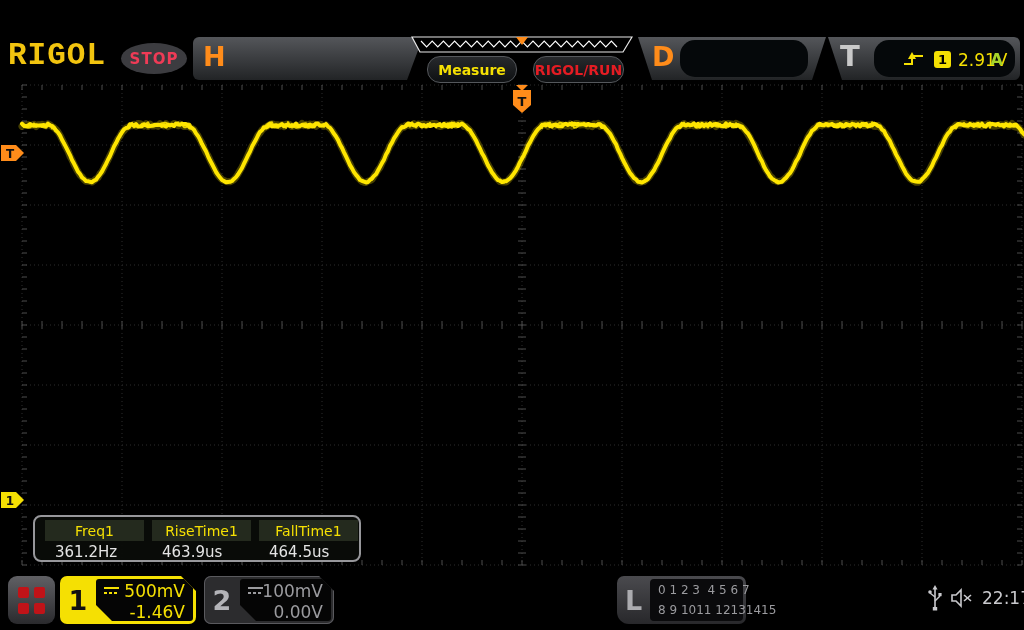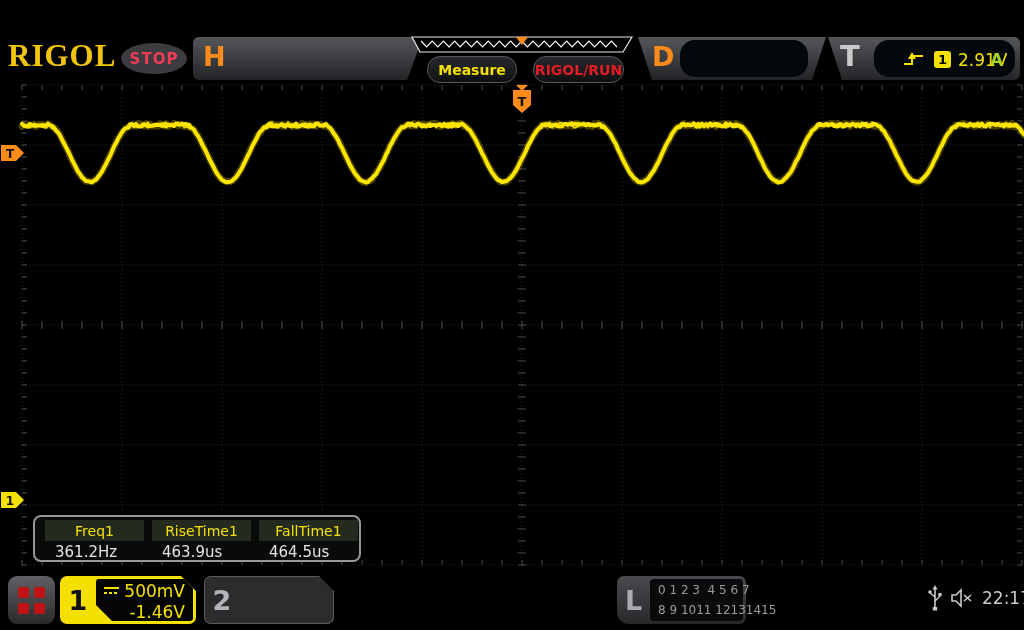--- a/index.html
+++ b/index.html
@@ -3,21 +3,21 @@
 <meta charset="utf-8">
 <style>
   html,body{margin:0;padding:0;background:#000;width:1024px;height:630px;overflow:hidden;
     font-family:"DejaVu Sans","Liberation Sans",sans-serif;-webkit-font-smoothing:antialiased;}
   #screen{position:absolute;left:0;top:0;width:1024px;height:630px;background:#000;}
 
   
   .statusline{position:absolute;left:6px;top:6px;display:flex;gap:14px;color:#fff;font-size:16px;}
 
   
-  .logo{position:absolute;left:8px;top:38px;font-family:Liberation Serif, serif;
+  .logo{position:absolute;left:8px;top:38px;font-family:Liberation Mono, monospace;
     font-weight:bold;font-size:31px;color:#f2c40f;letter-spacing:1px;}
   .stop-badge{position:absolute;left:121px;top:43px;width:66px;height:31px;border-radius:50%;
     background:#3c3c40;display:flex;align-items:center;justify-content:center;
     color:#ef3b56;font-weight:bold;font-size:15px;letter-spacing:1px;}
   .hblock,.dblock,.tblock{position:absolute;top:37px;height:43px;
     background:linear-gradient(#54565a,#222426);}
   .hblock{left:193px;width:230px;clip-path:polygon(0 0,100% 0,calc(100% - 16px) 100%,0 100%);border-radius:6px 0 0 6px;}
   .dblock{left:638px;width:188px;clip-path:polygon(0 0,100% 0,calc(100% - 14px) 100%,14px 100%);}
   .tblock{left:828px;width:192px;clip-path:polygon(0 0,100% 0,100% 100%,14px 100%);border-radius:0 6px 6px 0;}
   .pill{position:absolute;background:#05080a;border-radius:15px;top:3px;bottom:3px;}
@@ -484,20 +484,30 @@
             <em></em>
           </span>
         <span>500mV</span>
         </div>
       <div class="ch-offset">-1.46V</div>
     </div>
   </div>
 
   <div class="ch ch2">
     <span class="ch-num">2</span>
+    <div class="ch-inner">
+      <div class="ch-scale">
+          <span class="coup">
+            <i></i>
+            <em></em>
+          </span>
+        <span>100mV</span>
+        </div>
+      <div class="ch-offset">0.00V</div>
+    </div>
   </div>
 
   <div class="lblock">
     <span class="l-letter">L</span>
     <div class="l-inner"><span>0 1 2 3  4 5 6 7</span><br><span>8 9 1011 12131415</span></div>
   </div>
 
   <div class="sysicons">
     <svg width="14" height="26">
       <line x1="7" y1="3" x2="7" y2="23" stroke="#c9c9cd" stroke-width="1.6"></line>

